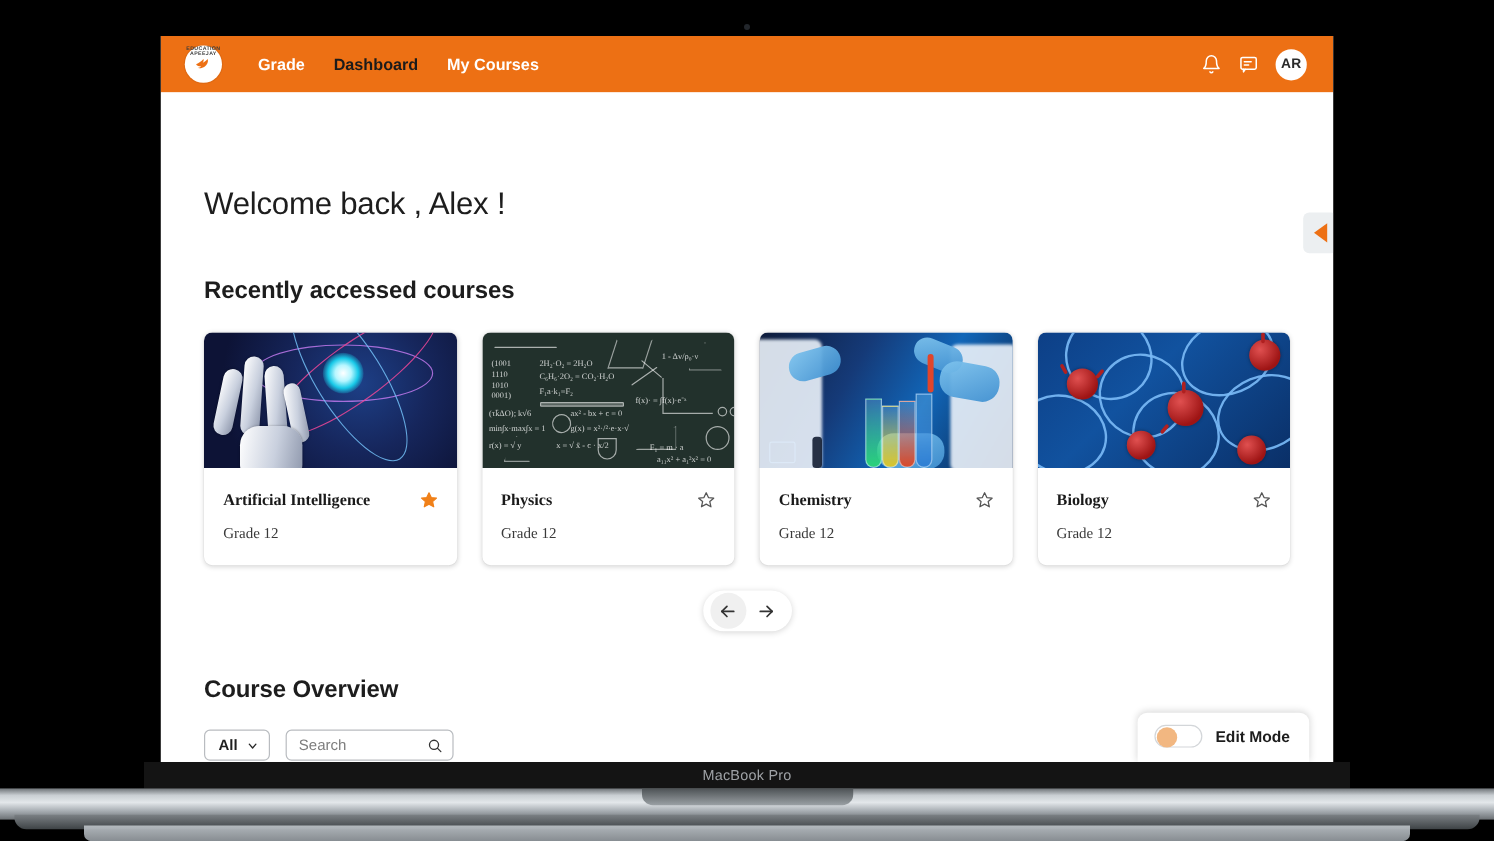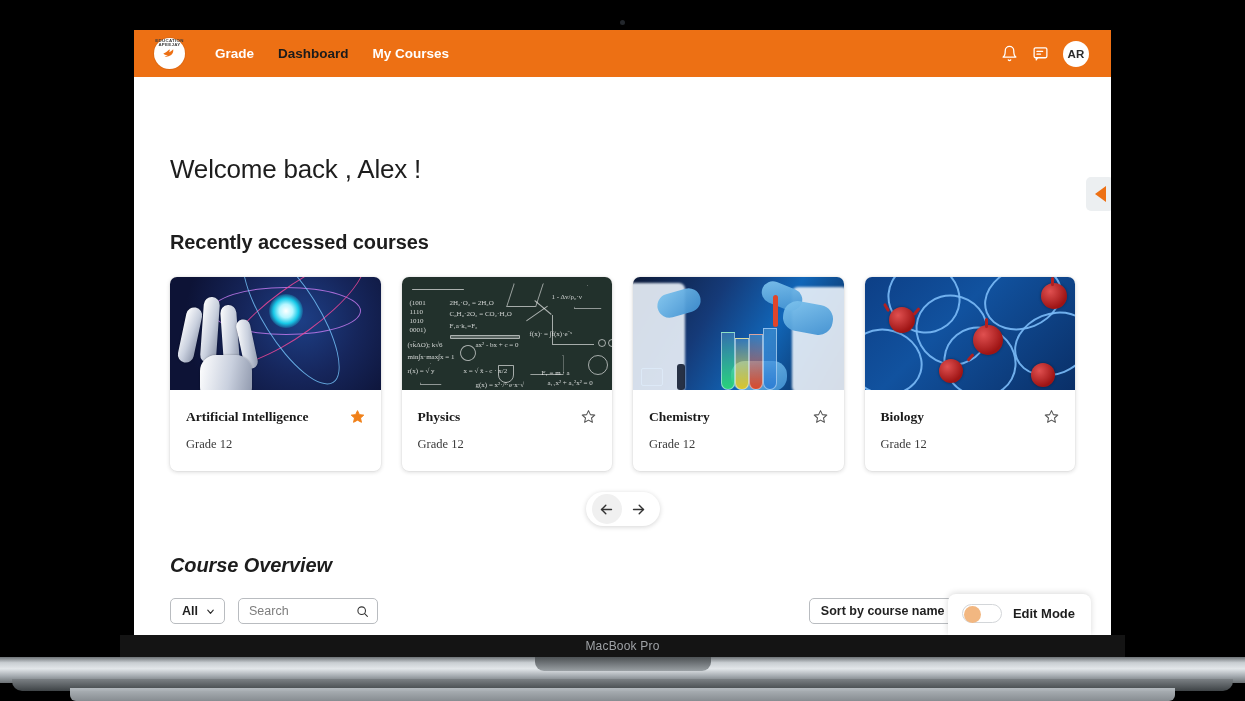--- a/index.html
+++ b/index.html
@@ -232,21 +232,21 @@
   }
   .carousel-btn {
     width:30px; height:30px; border-radius:50%;
     display:flex; align-items:center; justify-content:center; cursor:pointer;
     color:#333;
   }
   .carousel-btn.prev { background:#f0f0f0; }
   .carousel-btn svg { width:17px; height:17px; display:block; }
 
   
-  #overview-title { margin-top: 28px; font-style: italic; }
+  #overview-title { margin-top: 38px; }
   #controls {
     display:flex; align-items:center; margin-top: 21px;
   }
   .control {
     height: 26px; border:1px solid #b9bcc0; border-radius:5px;
     background:#fff; display:flex; align-items:center;
     font-size: 12.5px; color:#1f1f1f; cursor:pointer;
   }
   .control.select { padding: 0 8px 0 11px; gap: 7px; font-weight: bold; }
   .control.select .chev { width:11px; height:11px; display:block; color:#2a2a2a; }
@@ -368,21 +368,21 @@
             <div class="chalk-txt" style="left:8px;  top:22px;">(1001</div>
             <div class="chalk-txt" style="left:8px;  top:31px;">1110</div>
             <div class="chalk-txt" style="left:8px;  top:40px;">1010</div>
             <div class="chalk-txt" style="left:8px;  top:49px;">0001)</div>
             <div class="chalk-txt" style="left:48px; top:22px;">2H₂·O₂ = 2H₂O</div>
             <div class="chalk-txt" style="left:48px; top:33px;">C₆H₆·2O₂ = CO₂·H₂O</div>
             <div class="chalk-txt" style="left:48px; top:45px;">F₁a·k₁=F₂</div>
             <div class="chalk-txt" style="left:6px;  top:64px;">(τk̄ΔO); k√6</div>
             <div class="chalk-txt" style="left:74px; top:64px;">ax² - bx + c = 0</div>
             <div class="chalk-txt" style="left:6px;  top:76px;">min∫x·max∫x = 1</div>
-            <div class="chalk-txt" style="left:74px; top:76px;margin-top:28px;">g(x) = x²·/²·e·x·√</div>
+            <div class="chalk-txt" style="left:74px; top:76px;">g(x) = x²·/²·e·x·√</div>
             <div class="chalk-txt" style="left:6px;  top:90px;">r(x) = √ y</div>
             <div class="chalk-txt" style="left:62px; top:90px;">x = √ x̄ - c · x/2</div>
             <div class="chalk-txt" style="left:128px;top:52px;">f(x)· = ∫f(x)·e⁻ˣ</div>
             <div class="chalk-txt" style="left:150px;top:16px;">1 - Δv/ρ₀·ν</div>
             <div class="chalk-txt" style="left:140px;top:92px;">F₁ = m · a</div>
             <div class="chalk-txt" style="left:146px;top:102px;">a₁₁x² + a₁²x² = 0</div>
             <div class="chalk-line" style="left:10px; top:12px; width:52px;"></div>
             <div class="chalk-line" style="left:48px; top:58px; width:70px; height:4px; border:1px solid rgba(255,255,255,.5); background:rgba(255,255,255,.25);"></div>
             <div class="chalk-shape" style="left:118px; top:6px;  width:0; height:0; border:0;
                  border-left:12px solid transparent; border-right:12px solid transparent; border-bottom:22px solid transparent; box-shadow:none;"></div>
@@ -497,26 +497,20 @@
         <div class="control" id="search-box">
           <input id="search-input" type="text" placeholder="Search" style="">
           <svg id="search-icon" viewBox="0 0 24 24" fill="none" stroke="currentColor" stroke-width="2" stroke-linecap="round">
             <circle cx="10.5" cy="10.5" r="7"></circle>
               <line x1="16" y1="16" x2="21" y2="21"></line>
           </svg>
         </div>
 
         <div id="controls-spacer"></div>
 
-        <div class="control select" id="sort-select">
-          <span style="margin-right:26px;">Sort by course name</span>
-          <svg class="chev" viewBox="0 0 24 24" fill="none" stroke="currentColor" stroke-width="2.4" stroke-linecap="round" stroke-linejoin="round">
-            <polyline points="6,9 12,16 18,9"></polyline>
-          </svg>
-        </div>
 
         <div class="control select" id="view-select">
           <span>Card</span>
           <svg class="chev" viewBox="0 0 24 24" fill="none" stroke="currentColor" stroke-width="2.4" stroke-linecap="round" stroke-linejoin="round">
             <polyline points="6,9 12,16 18,9"></polyline>
           </svg>
         </div>
       </div>
 
       <div id="edit-mode">

